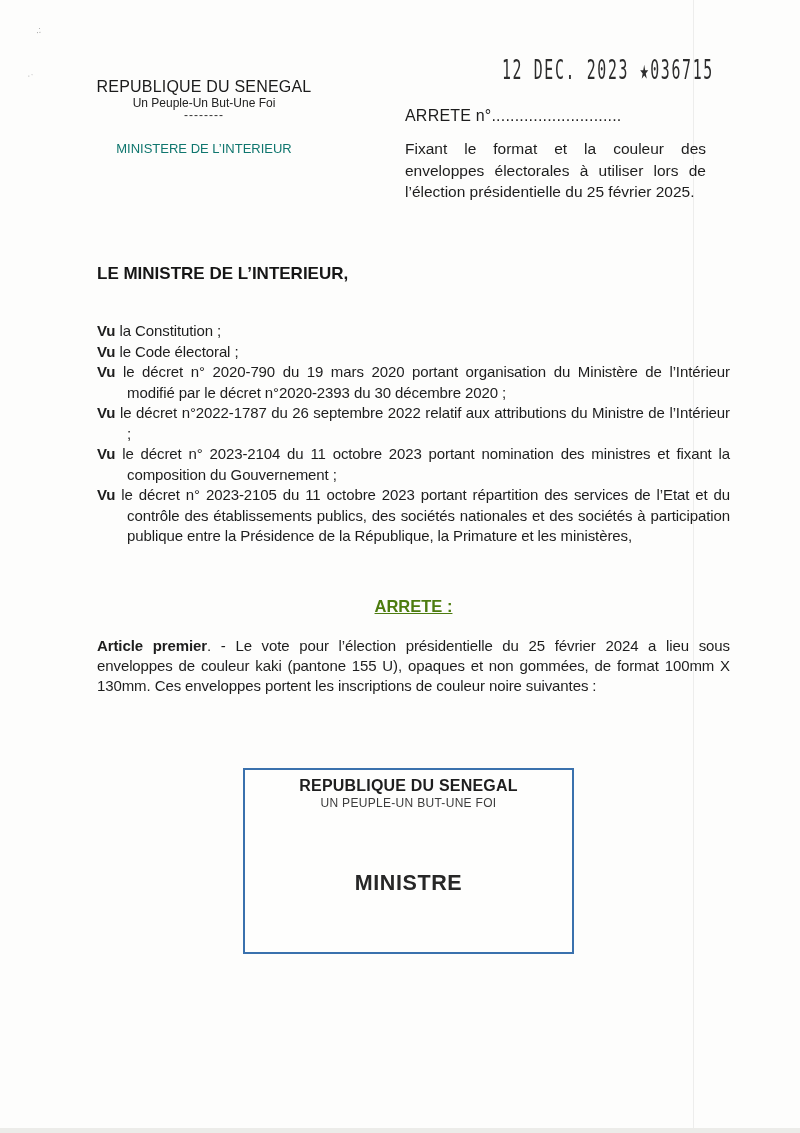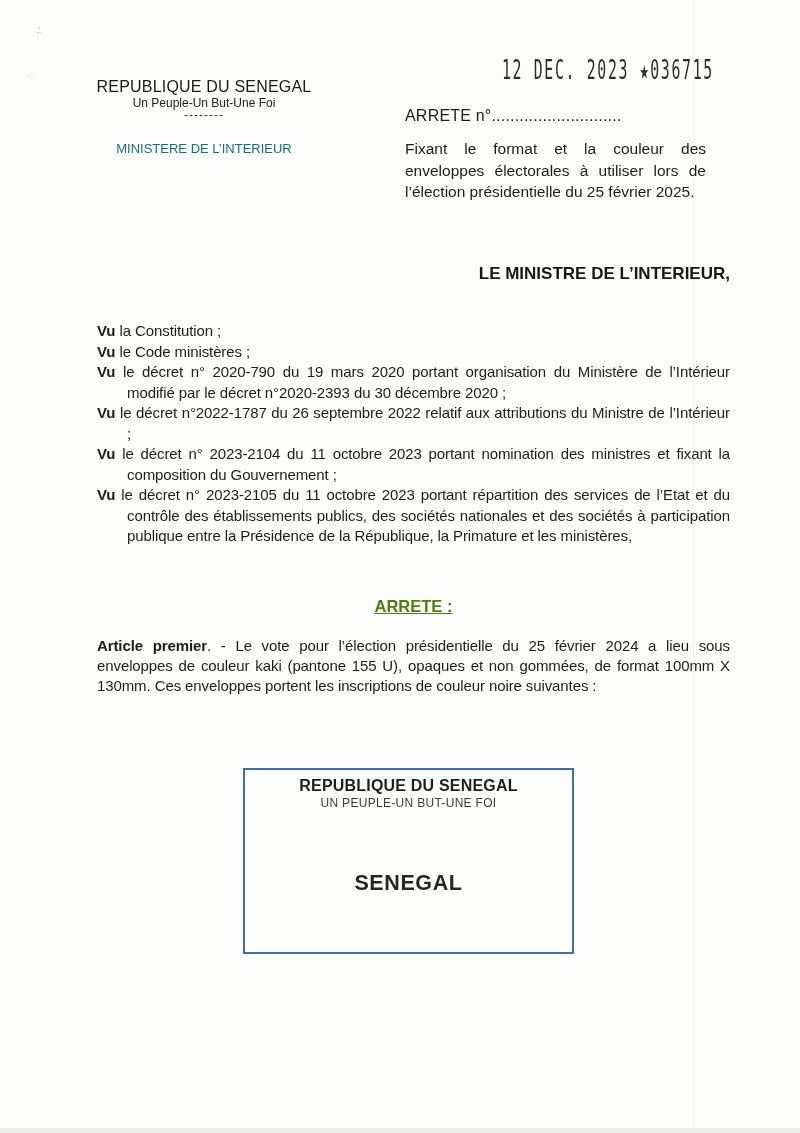--- a/index.html
+++ b/index.html
@@ -59,21 +59,21 @@
   }
   .ref-subject{
     position:absolute; left:405px; top:138px; width:301px;
     font-size:15.5px; line-height:21.5px;
     text-align:justify; color:#1d1d1d;
   }
 
   
   .opening-title{
     position:absolute; left:97px; top:264px; width:633px;
-    text-align:right; font-weight:bold; font-size:17px; color:#161616;
+    text-align:left; font-weight:bold; font-size:17px; color:#161616;
   }
   .visas{
     position:absolute; left:97px; top:289px; width:633px;
     font-size:15px; line-height:20.5px; letter-spacing:-0.1px;margin-top:32px;
   }
   .vu-item{
     padding-left:30px; text-indent:-30px; text-align:justify;
   }
   .vu-label{font-weight:bold;}
   .decision-heading{
@@ -122,37 +122,37 @@
   </div>
 
   <div class="ref-no">ARRETE n°............................</div>
   <div class="ref-subject">Fixant le format et la couleur des enveloppes électorales à utiliser lors de l’élection présidentielle du 25 février 2025.</div>
 
   <div class="opening-title">LE MINISTRE DE L’INTERIEUR,</div>
 
   <div class="visas" id="vu-list">
     <div class="vu-item"><b class="vu-label">Vu</b><span class="vu-text"> la Constitution ;</span></div>
 
-    <div class="vu-item"><b class="vu-label">Vu</b><span class="vu-text"> le Code ministères ;</span></div>
+    <div class="vu-item"><b class="vu-label">Vu</b><span class="vu-text"> le Code électoral ;</span></div>
 
     <div class="vu-item"><b class="vu-label">Vu</b><span class="vu-text"> le décret n° 2020-790 du 19 mars 2020 portant organisation du Ministère de l’Intérieur modifié par le décret n°2020-2393 du 30 décembre 2020 ;</span></div>
 
     <div class="vu-item"><b class="vu-label">Vu</b><span class="vu-text"> le décret n°2022-1787 du 26 septembre 2022 relatif aux attributions du Ministre de l’Intérieur ;</span></div>
 
 
     <div class="vu-item"><b class="vu-label">Vu</b><span class="vu-text"> le décret n° 2023-2104 du 11 octobre 2023 portant nomination des ministres et fixant la composition du Gouvernement ;</span></div>
 
     <div class="vu-item"><b class="vu-label">Vu</b><span class="vu-text"> le décret n° 2023-2105 du 11 octobre 2023 portant répartition des services de l’Etat et du contrôle des établissements publics, des sociétés nationales et des sociétés à participation publique entre la Présidence de la République, la Primature et les ministères,</span></div>
   </div>
 
   <div class="decision-heading">ARRETE :</div>
 
   <div class="article"><span class="article-lead">Article premier</span><span>. - Le vote pour l’élection présidentielle du 25 février 2024 a lieu sous enveloppes de couleur kaki (pantone 155 U), opaques et non gommées, de format 100mm X 130mm. Ces enveloppes portent les inscriptions de couleur noire suivantes :</span></div>
 
   <div class="envelope-box" style="border-color: rgb(58, 113, 173);">
     <div class="env-country">REPUBLIQUE DU SENEGAL</div>
     <div class="env-motto">UN PEUPLE-UN BUT-UNE FOI</div>
     <div class="env-title">
-      <div>SENEGAL</div>
+      <div>MINISTRE</div>
     </div>
   </div>
 
 </div>
 
 </body></html>

